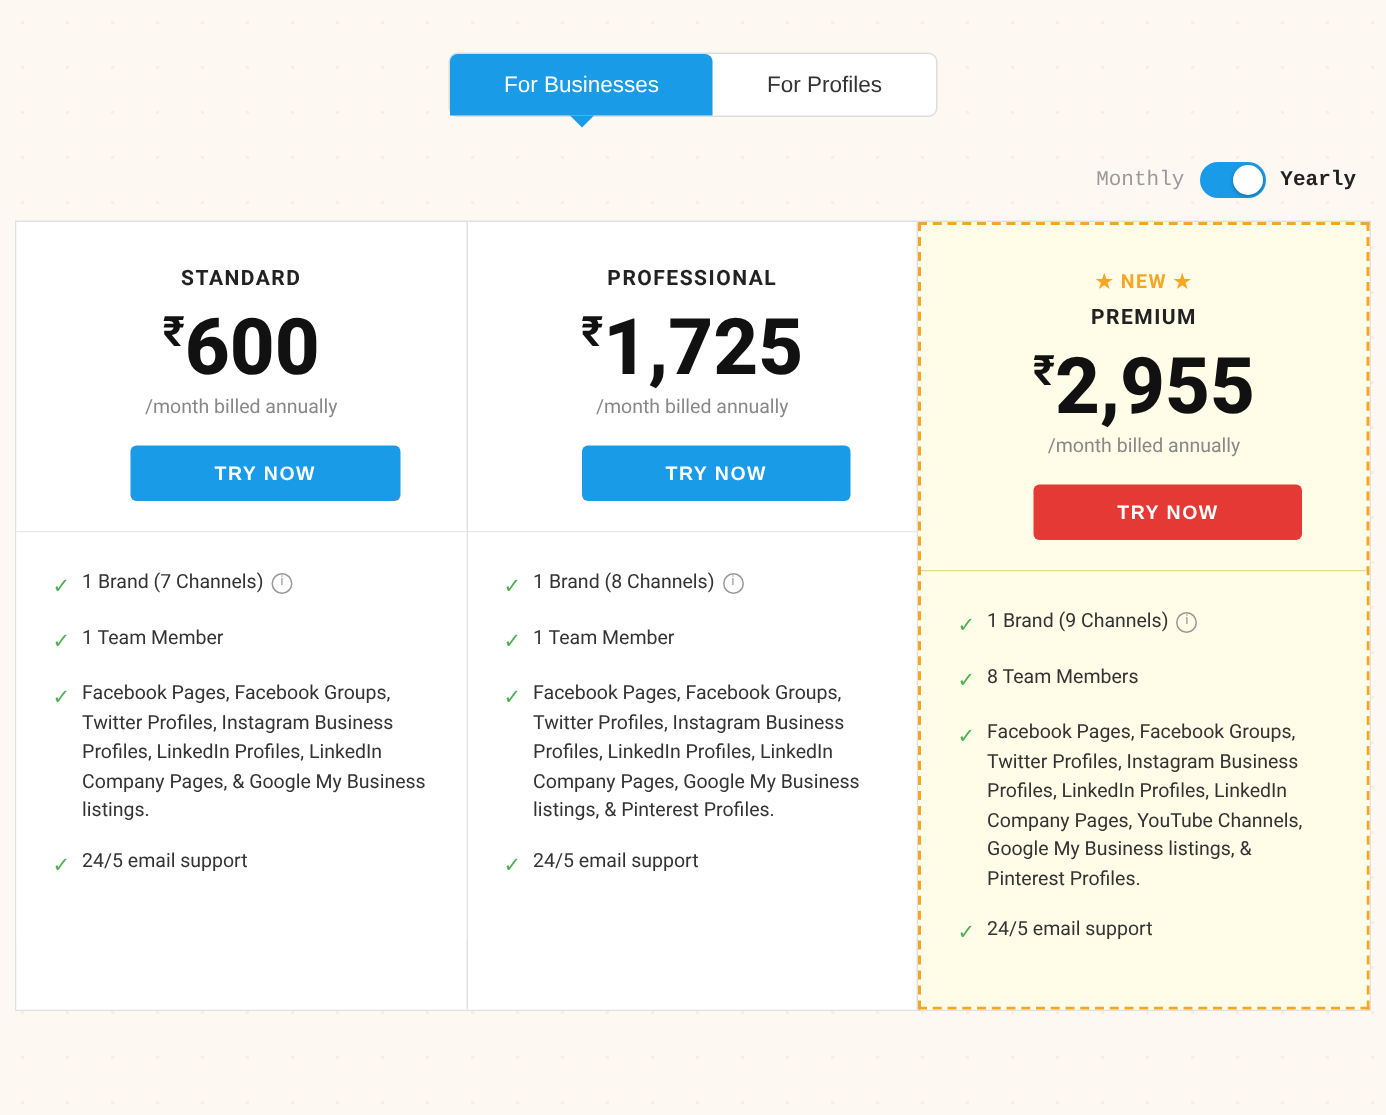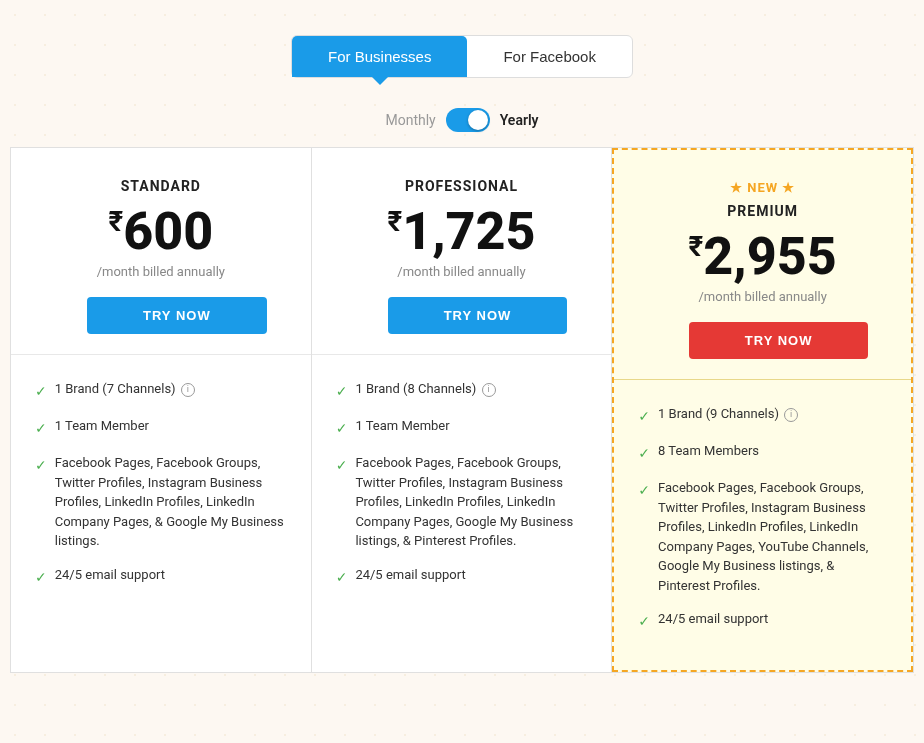--- a/index.html
+++ b/index.html
@@ -73,24 +73,25 @@
       width: 0;
       height: 0;
       border-left: 8px solid transparent;
       border-right: 8px solid transparent;
       border-top: 8px solid #1a9be8;
     }
 
     
     .toggle-section {
       display: flex;
-      justify-content: center;
+      justify-content: flex-end;
       align-items: center;
       padding: 10px 20px 15px;
       gap: 10px;
+      font-family: Liberation Mono, monospace;
     }
 
     .toggle-label {
       font-size: 14px;
       color: #999;
     }
 
     .toggle-label.active {
       color: #222;
       font-weight: 600;
@@ -245,21 +246,21 @@
     }
   </style>
 </head>
 <body>
 
 <div class="page-wrapper">
 
   <div class="tab-section">
     <div class="tab-container">
       <button class="tab-btn active">For Businesses</button>
-      <button class="tab-btn">For Facebook</button>
+      <button class="tab-btn">For Profiles</button>
     </div>
   </div>
 
   <div class="toggle-section">
     <span class="toggle-label">Monthly</span>
     <div class="toggle-switch">
       <div class="toggle-knob"></div>
     </div>
     <span class="toggle-label active">Yearly</span>
   </div>

